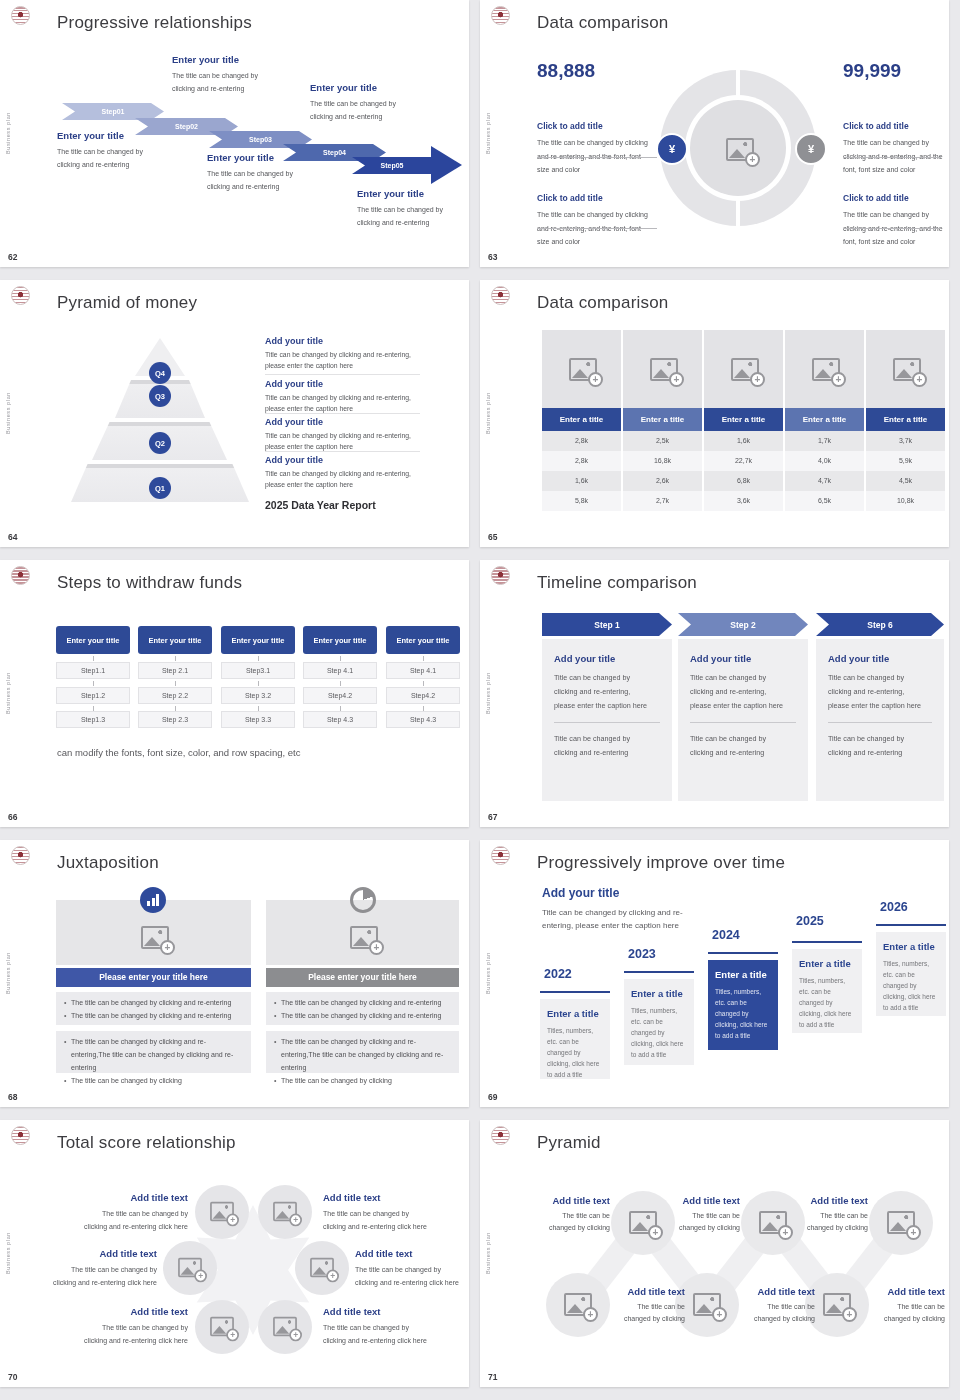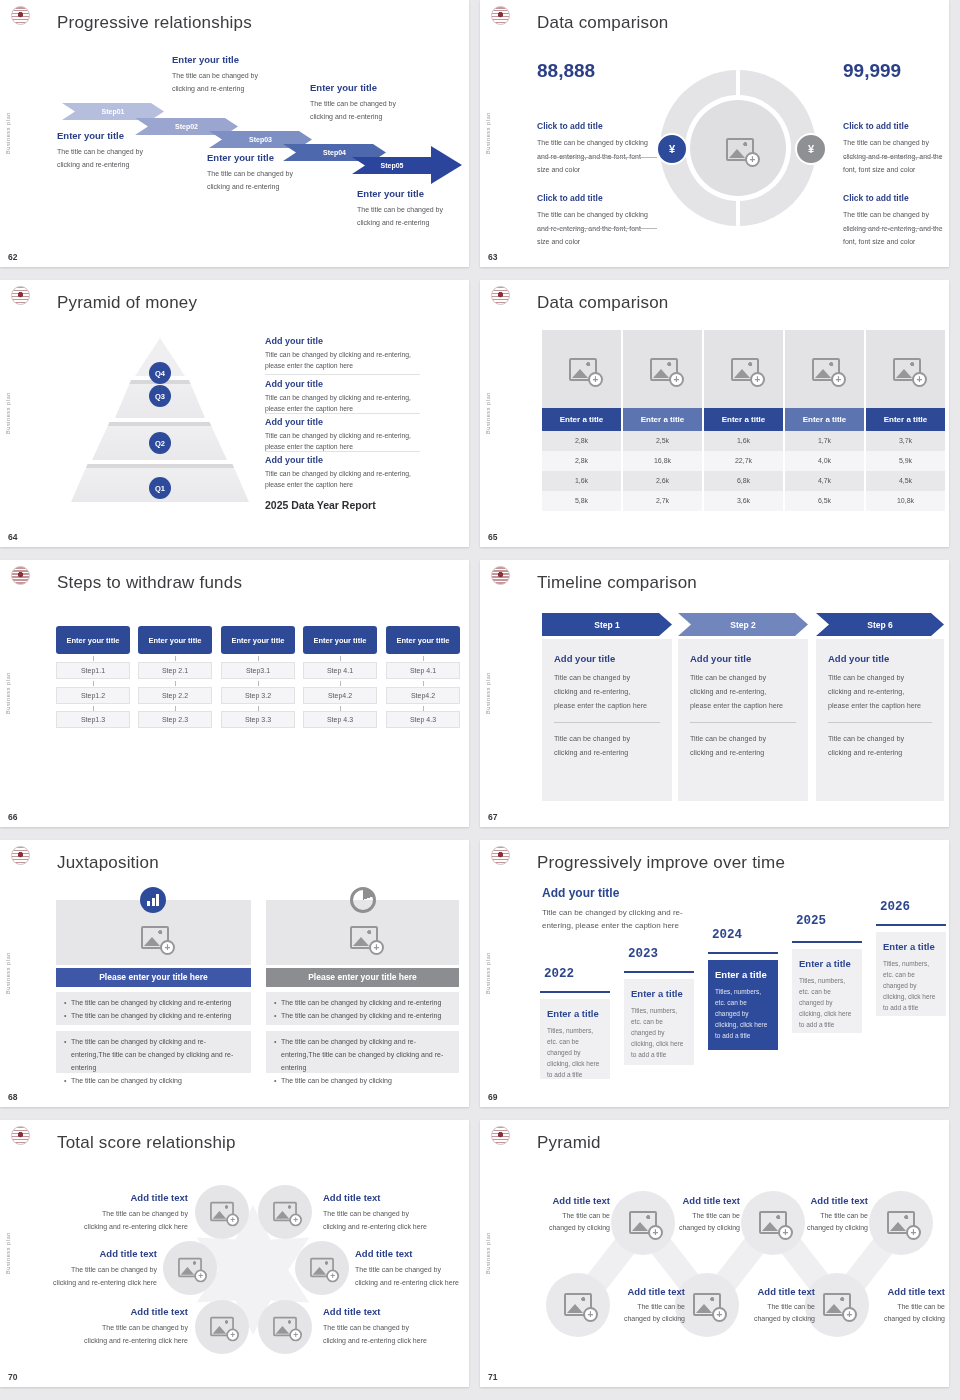--- a/index.html
+++ b/index.html
@@ -74,21 +74,21 @@
   .iconcirc{position:absolute;width:26px;height:26px;border-radius:50%;display:flex;align-items:center;justify-content:center;}
   .band68{position:absolute;height:19px;line-height:19px;text-align:center;color:#fff;font-size:8.5px;font-weight:bold;}
   .blk68{position:absolute;background:#ebebee;box-sizing:border-box;padding:4px 8px;}
   .blk68 .bullet{font-size:7px;color:#505054;line-height:13px;padding-left:7px;position:relative;}
   .blk68 .bullet::before{content:"•";position:absolute;left:0;top:0;color:#6a6a6e;}
   .bars{display:flex;align-items:flex-end;gap:1.5px;height:12px;}
   .bars i{display:block;width:3px;background:#fff;}
   .clockring{position:absolute;width:20px;height:20px;border-radius:50%;border:3px solid #8f8f92;
              background:conic-gradient(#8f8f92 0 70deg,transparent 70deg 360deg);}
   
-  .yr{position:absolute;font-size:12.5px;font-weight:bold;color:#2b458f;font-family:Liberation Mono, monospace;}
+  .yr{position:absolute;font-size:12.5px;font-weight:bold;color:#2b458f;}
   .yline{position:absolute;width:70px;height:2px;background:#2b458f;}
   .ycard{position:absolute;width:70px;background:#f0f0f2;box-sizing:border-box;padding:9px 7px;}
   .ycard .ct{font-size:9.5px;font-weight:bold;color:#2b458f;margin-bottom:6px;}
   .ycard .cb{font-size:6.5px;color:#75767a;line-height:11px;}
   .ycard.blue{background:#2e4a9b;}
   .ycard.blue .ct{color:#ffffff;}
   .ycard.blue .cb{color:#dfe3f0;}
   
   .star70{position:absolute;left:188px;top:85px;width:130px;height:130px;background:#f2f2f4;
     clip-path:polygon(50% 0%,63.5% 26.6%,93.3% 25%,77% 50%,93.3% 75%,63.5% 73.4%,50% 100%,36.5% 73.4%,6.7% 75%,23% 50%,6.7% 25%,36.5% 26.6%);}
@@ -353,20 +353,21 @@
 
     <div class="hdr66" style="left:386px;top:66px">Enter your title</div>
     <span class="conn66" style="left:423px;top:96px"></span>
     <div class="box66" style="left:386px;top:102px">Step 4.1</div>
     <span class="conn66" style="left:423px;top:121px"></span>
     <div class="box66" style="left:386px;top:127px">Step4.2</div>
     <span class="conn66" style="left:423px;top:146px"></span>
     <div class="box66" style="left:386px;top:151px">Step 4.3</div>
 
     <div class="note66" style="left:57px;top:184px;width:408px">
+      <div>can modify the fonts, font size, color, and row spacing, etc</div>
     </div>
 
     <span class="snum">66</span>
   </section>
 
   <section class="cell" style="left:480px;top:560px">
     <span class="logo"></span>
     <span class="vtext">Business plan</span>
     <h2 class="t-title">Timeline comparison</h2>
 

